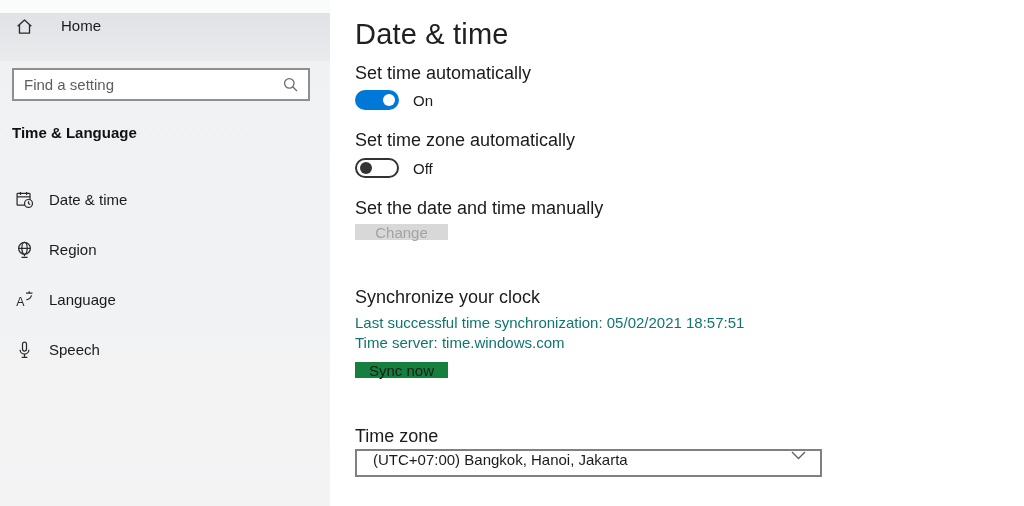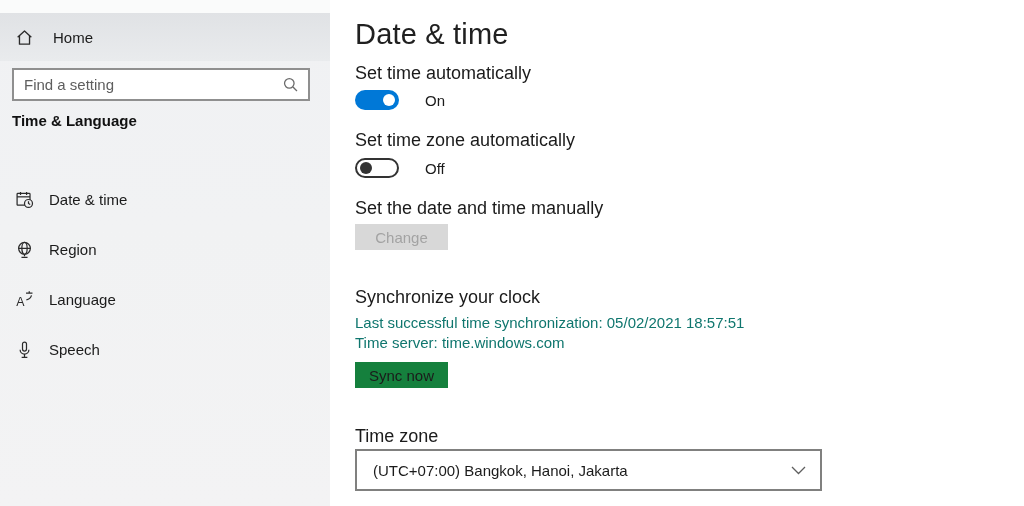--- a/index.html
+++ b/index.html
@@ -6,55 +6,55 @@
   html,body { width:1024px; height:506px; overflow:hidden; background:#ffffff;
     font-family:"Liberation Sans", sans-serif; color:#1b1b1b; }
 
   
   .sidebar { position:absolute; left:0; top:0; width:330px; height:506px;
     background:linear-gradient(180deg,#f0f1f3 0%,#f1f2f3 45%,#f3f3f4 100%); }
   .top-strip { position:absolute; left:0; top:0; width:100%; height:13px; background:#fafbfb; }
   .home-band { position:absolute; left:0; top:13px; width:100%; height:48px;
     background:linear-gradient(180deg,#e0e2e5,#e9ebed); }
   .home-row { position:absolute; left:0; top:17px; width:100%; height:40px;
-    display:flex; align-items:center; padding-left:15px; gap:19px; cursor:pointer; }
+    display:flex; padding-left:15px; gap:27px; cursor:pointer; }
   .home-row .label { font-size:15px; color:#1b1b1b; }
   .search-box { position:absolute; left:12px; top:68px; width:298px; height:33px;
     background:#ffffff; border:2px solid #8f8f8f; display:flex; align-items:center; }
   .search-box input { flex:1; border:none; outline:none; background:transparent;
     font-family:"Liberation Sans", sans-serif; font-size:15px; color:#333; padding:0 6px 0 10px; }
   .search-box input::placeholder { color:#5e5e5e; opacity:1; }
   .search-icon-wrap { display:flex; align-items:center; margin-right:9px; }
-  .section-title { position:absolute; left:12px; top:112px; font-size:15px; font-weight:700; color:#111; }
+  .section-title { position:absolute; left:12px; top:124px; font-size:15px; font-weight:700; color:#111; }
   .nav { position:absolute; left:0; top:174px; width:100%; }
   .nav-item { height:50px; display:flex; align-items:center; padding-left:15px; gap:15px; cursor:pointer; }
   .nav-item .label { font-size:15px; color:#1b1b1b; }
   .icon18 { width:19px; height:19px; flex:0 0 19px; display:block; }
 
   
   .main { position:absolute; left:330px; top:0; width:694px; height:506px; background:#ffffff; }
   .page-title { position:absolute; left:25px; top:18px; font-size:29px; font-weight:400;
     color:#202020; letter-spacing:0.2px; }
   .setting-label { position:absolute; left:25px; font-size:18px; color:#1b1b1b; }
-  .toggle-row { position:absolute; left:25px; height:20px; display:flex; align-items:center; gap:26px; }
+  .toggle-row { position:absolute; left:25px; height:20px; display:flex; align-items:center; gap:14px; }
   .toggle { width:44px; height:20px; border-radius:10px; position:relative; cursor:pointer; }
   .toggle.on { background:#0078d7; }
   .toggle.on .knob { position:absolute; right:4px; top:4px; width:12px; height:12px;
     border-radius:50%; background:#ffffff; }
   .toggle.off { background:transparent; border:2px solid #333333; }
   .toggle.off .knob { position:absolute; left:3px; top:2px; width:12px; height:12px;
     border-radius:50%; background:#333333; }
   .state-text { font-size:15px; color:#1b1b1b; }
-  .btn { position:absolute; left:25px; width:93px; height:26px; border:none;
+  .btn { position:absolute; left:25px; width:93px; height:16px; border:none;
     font-family:"Liberation Sans", sans-serif; font-size:15px; cursor:pointer; }
   .btn.disabled { background:#d8d8d8; color:#a3a3a3; cursor:default; }
   .btn.normal { background:#15803d; color:#1b1b1b; }
   .gray-text { position:absolute; left:25px; font-size:15px; color:#0f766e; }
-  .tz-select { position:absolute; left:25px; top:449px; width:467px; height:42px;
-    background:#ffffff; border:2px solid #80807f; display:flex; align-items:center;
+  .tz-select { position:absolute; left:25px; top:449px; width:467px; height:28px;
+    background:#ffffff; border:2px solid #80807f; display:flex; align-items:flex-start;
     justify-content:space-between; padding:0 14px 0 16px; cursor:pointer; }
   .tz-select .value { font-size:15px; color:#1b1b1b; }
 </style>
 </head>
 <body>
 
 <div class="sidebar">
   <div class="top-strip"></div>
   <div class="home-band"></div>
 

